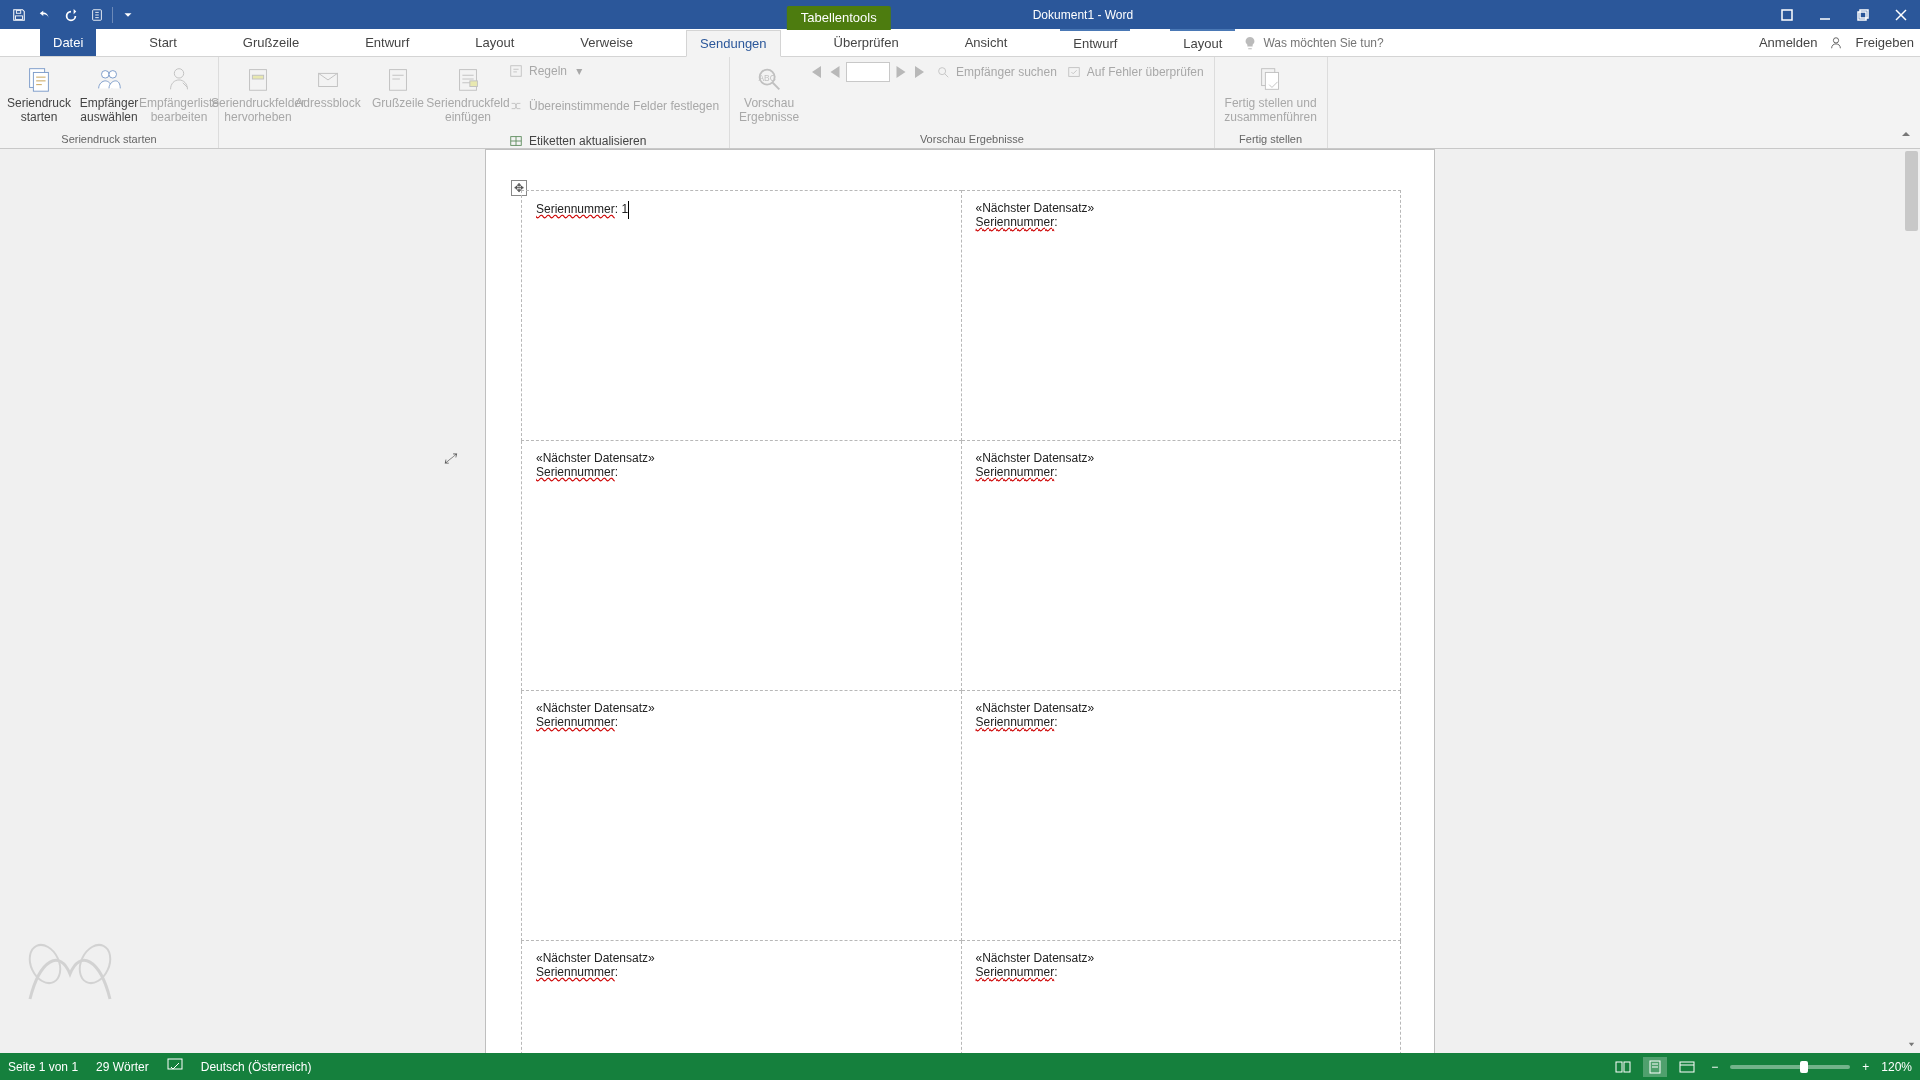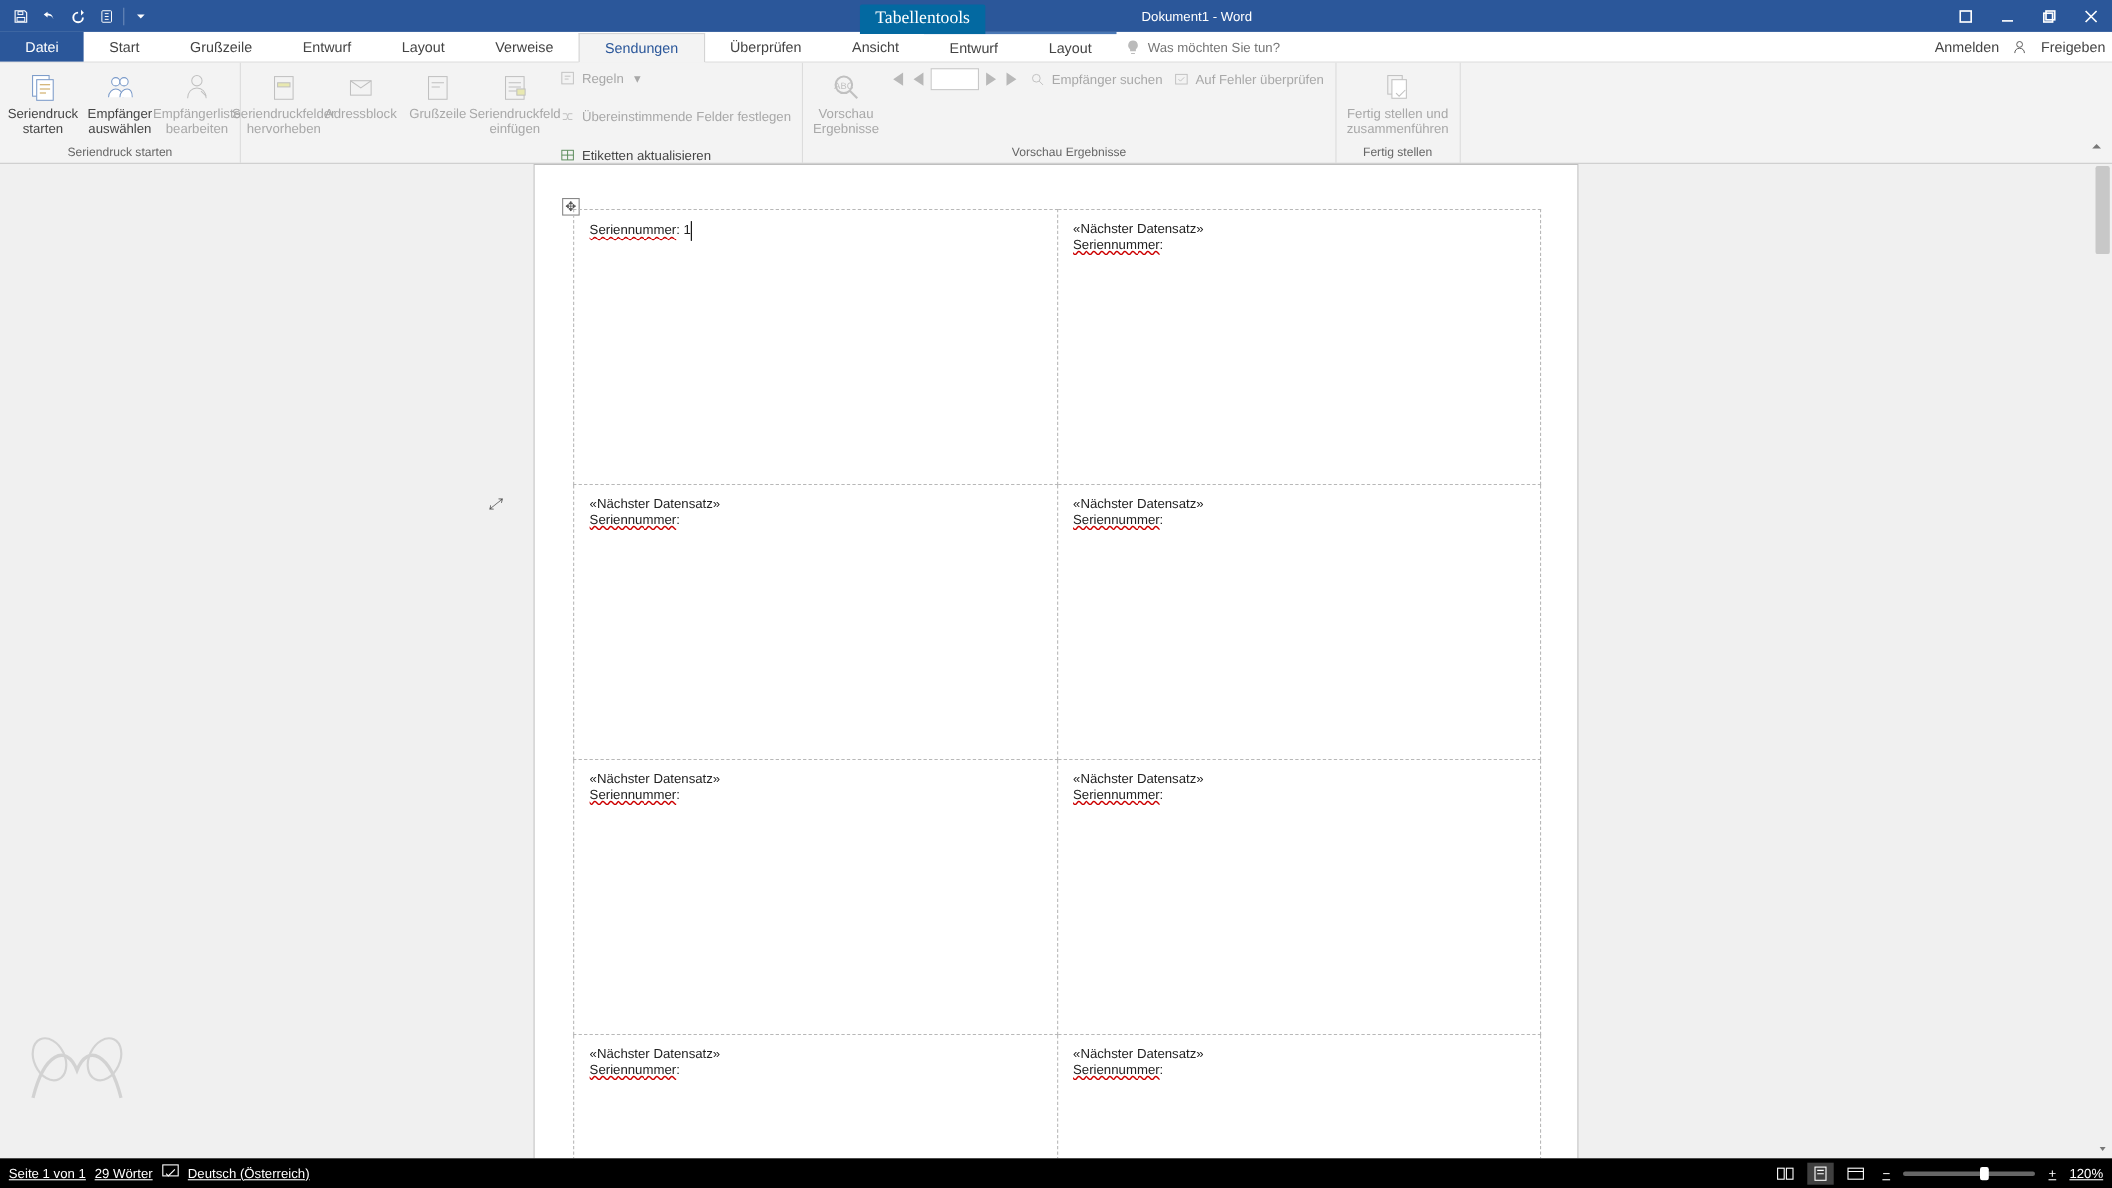--- a/index.html
+++ b/index.html
@@ -19,35 +19,35 @@
   width: 26px; height: 24px; display: flex; align-items: center; justify-content: center;
   color: #fff; cursor: pointer;
 }
 .qat svg { width: 14px; height: 14px; fill: #fff; }
 .qat .sep { width: 1px; height: 16px; background: rgba(255,255,255,.3); margin: 0 2px; }
 .title-center {
   position: absolute; left: 50%; transform: translateX(-50%);
   display: flex; align-items: center; gap: 2px; white-space: nowrap;
 }
 .context-tab {
-  background: #0369a1; padding: 4px 14px 5px; border-radius: 2px 2px 0 0;
-  font-size: 16px; position: relative; top: 3px; font-family: Liberation Serif, serif;
+  background: #4d7c0f; padding: 4px 14px 5px; border-radius: 2px 2px 0 0;
+  font-size: 13px; position: relative; top: 3px;
 }
 .doc-title { margin-left: 140px; }
 .winctrls { margin-left: auto; display: flex; }
 .winctrls .wb {
   width: 38px; height: 29px; display: flex; align-items: center; justify-content: center; cursor: pointer;
 }
 .winctrls svg { width: 12px; height: 12px; fill: none; stroke: #fff; stroke-width: 1.5; }
 
 .tabbar {
   height: 28px; background: #fff; border-bottom: 1px solid #d4d4d4;
   display: flex; align-items: stretch; font-size: 13px; color: #444;
 }
-.tab { padding: 0 23px; display: flex; align-items: center; cursor: pointer; }
+.tab { padding: 0 13px; display: flex; align-items: center; cursor: pointer; margin-left: 40px; }
 .tab.file { background: #2b579a; color: #fff; }
 .tab.active { background: #f3f3f3; border: 1px solid #d4d4d4; border-bottom: 1px solid #f3f3f3; color: #2b579a; position: relative; top: 1px; }
 .tab.context { border-top: 2px solid #4a78b5; }
 .tellme { display: flex; align-items: center; padding: 0 8px; color: #888; gap: 6px; }
 .tellme svg { width: 14px; height: 14px; fill: #bbb; }
 .tellme input { border: none; outline: none; font-size: 12px; color: #777; width: 220px; background: transparent; }
 .tab-right { margin-left: auto; display: flex; align-items: center; gap: 6px; }
 .tab-right .link { color: #444; cursor: pointer; padding: 0 6px; }
 .share-ico { width: 14px; height: 14px; fill: #555; }
 
@@ -115,22 +115,22 @@
 .vscroll {
   position: absolute; right: 0; top: 0; bottom: 0; width: 17px; background: #f0f0f0;
 }
 .vscroll .thumb { position: absolute; left: 2px; right: 2px; top: 2px; height: 80px; background: #c8c8c8; border-radius: 2px; }
 .vscroll .arrow { position: absolute; left: 0; right: 0; height: 17px; display: flex; align-items: center; justify-content: center; }
 .vscroll .arrow svg { width: 9px; height: 9px; fill: #777; }
 .vscroll .arrow.down { bottom: 0; }
 
 .statusbar {
   position: absolute; left: 0; right: 0; bottom: 0; height: 27px;
-  background: #000000; color: #fff; display: flex; align-items: center; font-size: 12px;
-  padding: 0 8px; gap: 8px; text-decoration: underline;
+  background: #15803d; color: #fff; display: flex; align-items: center; font-size: 12px;
+  padding: 0 8px; gap: 18px;
 }
 .statusbar .sb-item { cursor: pointer; }
 .statusbar .right { margin-left: auto; display: flex; align-items: center; gap: 8px; }
 .viewbtn { width: 24px; height: 20px; display: flex; align-items: center; justify-content: center; cursor: pointer; }
 .viewbtn.active { background: rgba(255,255,255,.25); }
 .viewbtn svg { width: 16px; height: 14px; fill: #fff; stroke: #fff; }
 .zoom-slider {
   width: 120px; height: 4px; background: rgba(255,255,255,.4); position: relative; border-radius: 2px;
 }
 .zoom-slider .handle { position: absolute; top: -4px; width: 8px; height: 12px; background: #fff; border-radius: 2px; left: 58%; }

